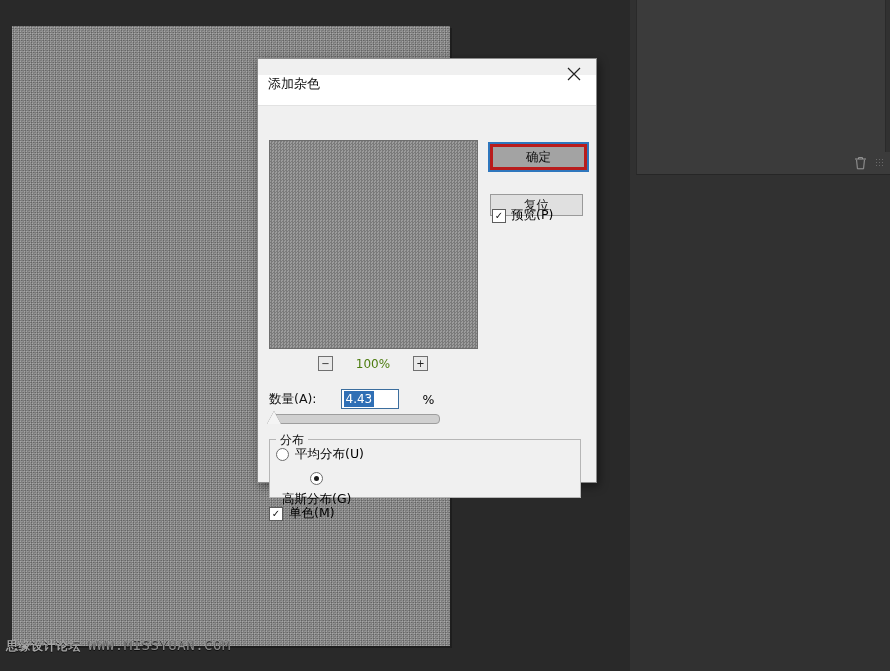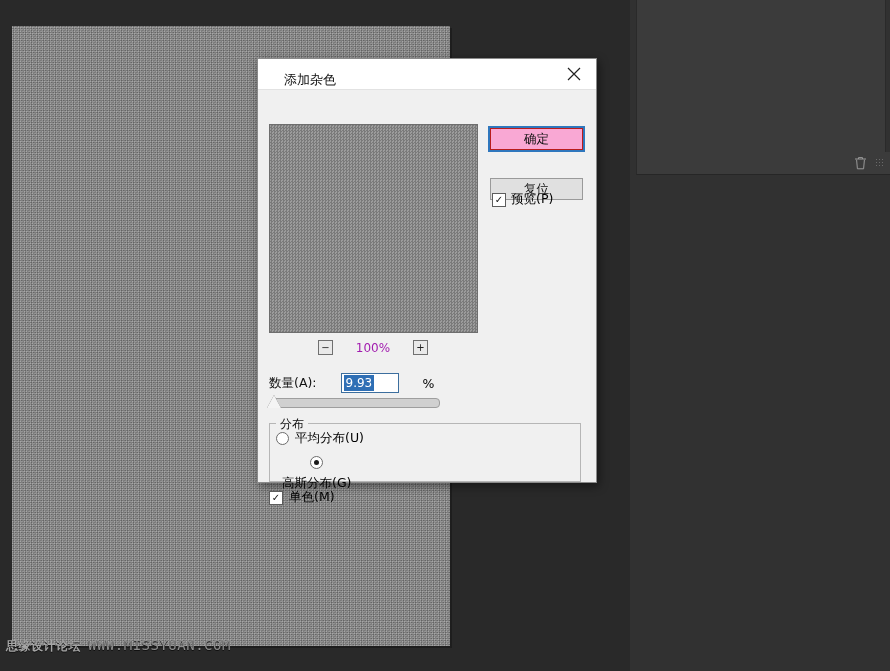--- a/index.html
+++ b/index.html
@@ -49,58 +49,58 @@
         background-image:radial-gradient(#8a8a8a 35%, transparent 36%);
         background-size:3px 3px;}
 
   
   .dialog{
     position:absolute;left:257px;top:58px;width:338px;height:423px;
     background:#f0f0f0;border:1px solid #8a8a8a;
     box-shadow:2px 3px 9px rgba(0,0,0,.45);
     font-size:12px;color:#000;
   }
-  .dlg-title{height:30px;display:flex;align-items:flex-end;padding-left:26px;background:#fff;border-bottom:1px solid #e2e2e2;}
+  .dlg-title{height:30px;display:flex;align-items:flex-start;padding-left:10px;background:#fff;border-bottom:1px solid #e2e2e2;margin-top:16px;}
   .dlg-title .t{font-size:13px;color:#111;}
   .dlg-close{position:absolute;right:0;top:0;width:44px;height:30px;display:flex;align-items:center;justify-content:center;cursor:pointer;}
   .dlg-body{position:relative;height:393px;}
 
   .preview-box{
     position:absolute;left:11px;top:34px;width:207px;height:207px;
     border:1px solid #6e6e6e;background:#8b8b8b;
     background-image:
       repeating-conic-gradient(#7a7a7a 0% 25%, #9c9c9c 0% 50%),
       repeating-conic-gradient(#939393 0% 25%, #7d7d7d 0% 50%),
       repeating-conic-gradient(#a2a2a2 0% 25%, #6f6f6f 0% 50%);
     background-size:3px 3px,5px 5px,2px 2px;
     background-position:0 0,1px 2px,2px 1px;
   }
   .zoom-row{position:absolute;left:60px;top:250px;width:110px;display:flex;align-items:center;justify-content:space-between;}
   .zbtn{width:13px;height:13px;border:1px solid #707070;background:#e9e9e9;display:flex;align-items:center;justify-content:center;font-size:10px;line-height:10px;color:#222;cursor:pointer;}
-  .zval{font-size:12px;color:#a21caf;}
+  .zval{font-size:12px;color:#4d7c0f;}
 
   .amount-row{position:absolute;left:11px;top:283px;display:flex;align-items:center;gap:24px;}
   .amount-label{font-size:12.5px;color:#111;}
   .amount-input{width:54px;height:18px;border:1px solid #3c6e9e;background:#fff;display:flex;align-items:center;padding-left:2px;}
   .amount-input .sel{background:#2f6fb5;color:#fff;padding:1px 2px;font-size:12px;}
   .pct{font-size:12.5px;}
 
   .slider{position:absolute;left:13px;top:308px;width:167px;height:8px;background:#d0d0d0;border:1px solid #9e9e9e;border-radius:4px;}
   .slider .knob{position:absolute;left:-5px;top:-4px;width:0;height:0;border-left:7px solid transparent;border-right:7px solid transparent;border-bottom:13px solid #f4f4f4;filter:drop-shadow(0 0 0.6px #555);}
 
   .group-box{position:absolute;left:11px;top:333px;width:310px;height:57px;border:1px solid #b6b6b6;background:#f0f0f0;}
   .group-legend{position:absolute;left:18px;top:326px;background:#f0f0f0;padding:0 4px;font-size:12px;color:#111;}
   .radio-line{position:absolute;display:flex;align-items:center;gap:6px;font-size:12.5px;}
   .radio{width:11px;height:11px;border:1px solid #6c6c6c;border-radius:50%;background:#fff;display:flex;align-items:center;justify-content:center;}
   .radio .dot{width:5px;height:5px;border-radius:50%;background:#1b1b1b;}
   .mono-line{position:absolute;left:11px;top:399px;display:flex;align-items:center;gap:6px;font-size:12.5px;}
   .cb{width:12px;height:12px;border:1px solid #5d5d5d;background:#fff;display:flex;align-items:center;justify-content:center;font-size:10px;color:#111;line-height:10px;}
 
   .btn{position:absolute;width:91px;height:20px;display:flex;align-items:center;justify-content:center;font-size:12.5px;color:#111;cursor:pointer;}
-  .btn-ok{left:232px;top:38px;background:#f9a8d4;border:1px solid #b91c1c;outline:2px solid #2f77bd;outline-offset:0;}
+  .btn-ok{left:232px;top:38px;background:#a3a3a3;border:3px solid #b91c1c;outline:2px solid #2f77bd;outline-offset:0;}
   .btn-reset{left:232px;top:68px;background:#e0e0e0;border:1px solid #9a9a9a;margin-top:20px;}
   .preview-chk{position:absolute;left:234px;top:101px;display:flex;align-items:center;gap:5px;font-size:12.5px;}
 </style>
 </head>
 <body>
 
 <div id="root">
 
   <div class="workspace">
     <div class="canvas-shadow"></div>
@@ -138,21 +138,21 @@
 
       <div class="zoom-row">
         <span class="zbtn">−</span>
         <span class="zval">100%</span>
         <span class="zbtn">+</span>
       </div>
 
       <div class="amount-row">
         <span class="amount-label">数量(A):</span>
         <span class="amount-input">
-          <span class="sel">9.93</span>
+          <span class="sel">4.43</span>
         </span>
         <span class="pct">%</span>
       </div>
 
       <div class="slider">
         <span class="knob"></span>
       </div>
 
       <div class="group-box"></div>
       <span class="group-legend">分布</span>

